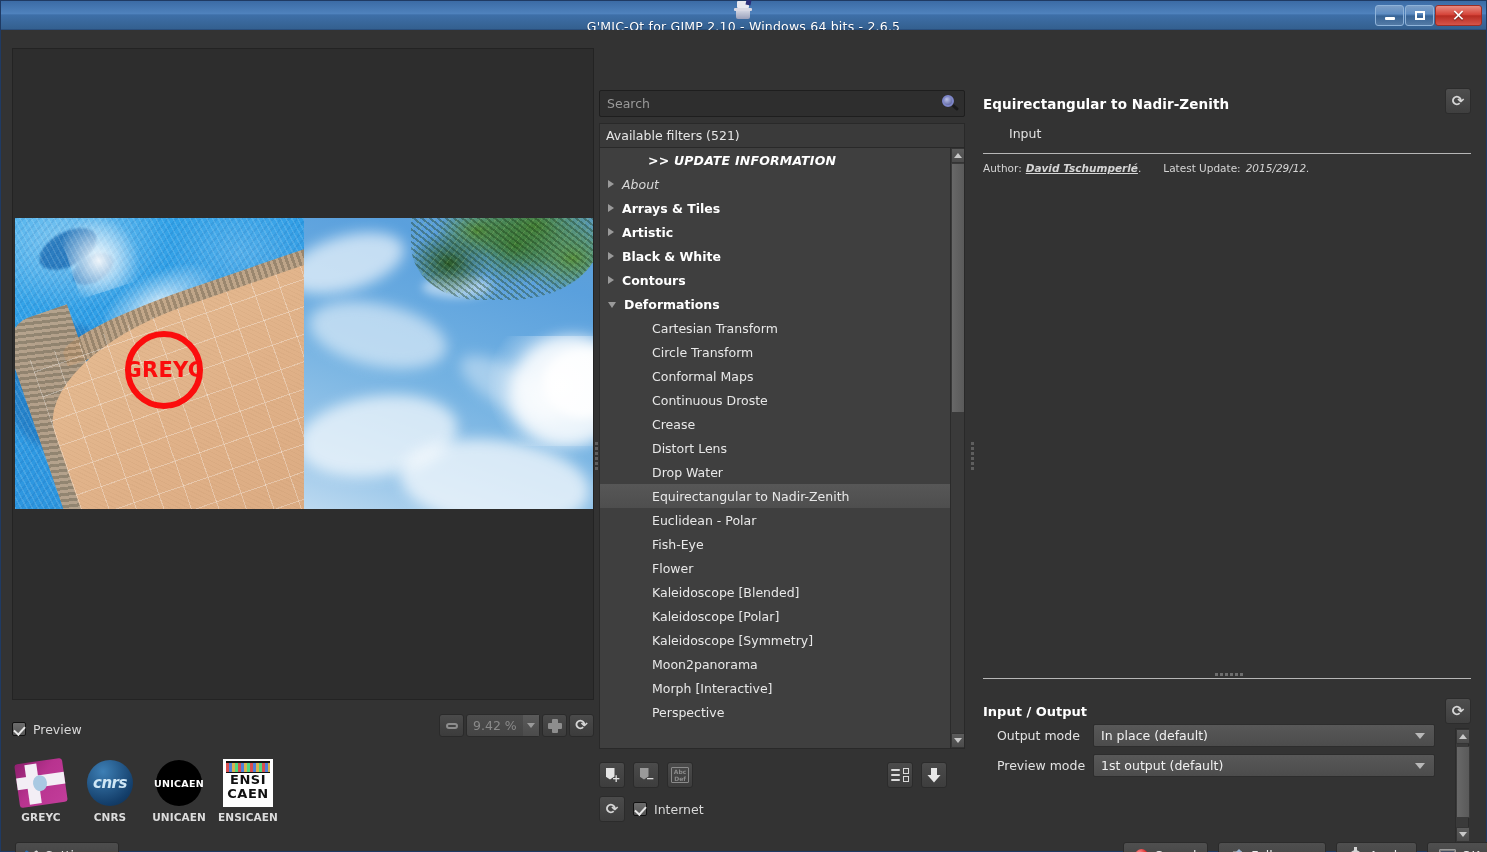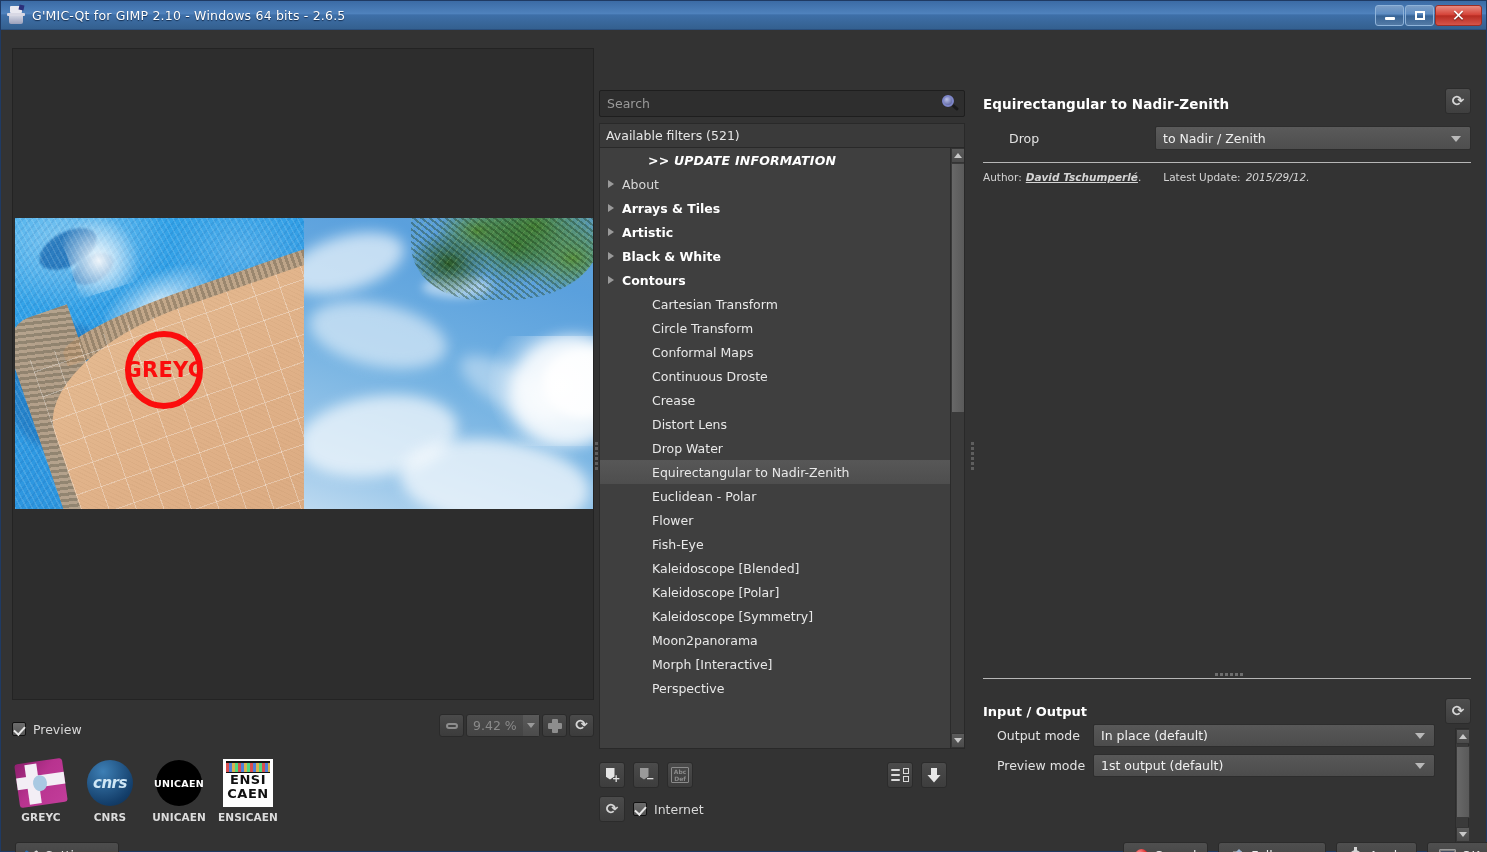--- a/index.html
+++ b/index.html
@@ -13,20 +13,21 @@
     position: relative; width: 1487px; height: 852px;
     background: #333333;
     border: 1px solid #1f3a63;
   }
   
   #titlebar {
     position: absolute; left: 0; top: 0; width: 1485px; height: 29px;
     background: linear-gradient(to bottom, #3b6ba5 0%, #4f82bd 45%, #3e6fa8 50%, #34608f 100%);
     display: flex; align-items: center;
     border-bottom: 1px solid #2a4f7d;
+    flex-direction: column;
   }
   #app-icon {
     width: 18px; height: 18px; margin-left: 6px; margin-right: 7px;
     position: relative; flex: none;
   }
   #app-icon .hat-top { position:absolute; left:3px; top:0px; width:12px; height:7px; background:#e8e8f0; border-radius:1px; }
   #app-icon .hat-brim { position:absolute; left:0px; top:7px; width:18px; height:3px; background:#d8d8e4; border-radius:1px;}
   #app-icon .hat-body { position:absolute; left:2px; top:10px; width:14px; height:8px; background:linear-gradient(to bottom,#cfd2e0,#9aa0bb); border-radius:0 0 2px 2px;}
   #app-icon .star { position:absolute; left:12px; top:-1px; width:5px; height:5px; background:#2b2f7a; transform:rotate(12deg); }
   #title-text {
@@ -334,21 +335,21 @@
     width:0;height:0;border-top:4.5px solid transparent;border-bottom:4.5px solid transparent;
     border-left:6px solid #9a9a9a; margin-right:8px; flex:none;
   }
   .arrow-down {
     width:0;height:0;border-left:4.5px solid transparent;border-right:4.5px solid transparent;
     border-top:6px solid #9a9a9a; margin-right:8px; flex:none; margin-top:2px;
   }
   .arrow-spacer { width:14px; flex:none; }
   .lbl-update { font-weight:bold; font-style:italic; color:#ffffff; padding-left:26px; letter-spacing:.2px;}
   .lbl-cat { font-weight:bold; color:#ffffff; }
-  .lbl-cat.italic { font-weight:normal; color:#d8d8d8;}
+  .lbl-cat.italic { font-weight:normal; font-style:italic; color:#d8d8d8;}
   .lbl-leaf { padding-left:46px; color:#e8e8e8; }
   
   .vscroll {
     position:absolute; right:0; top:0; width:14px; height:100%;
     background:#3a3a3a; border-left:1px solid #2b2b2b;
   }
   .vs-btn {
     width:14px; height:15px; background:linear-gradient(to bottom,#5c5c5c,#4b4b4b);
     display:flex;align-items:center;justify-content:center; border:1px solid #343434;
   }
@@ -646,20 +647,24 @@
               <span class="lbl-cat">Artistic</span>
             </div>
             <div class="tree-row lvl0">
               <span class="arrow-right"></span>
               <span class="lbl-cat">Black &amp; White</span>
             </div>
             <div class="tree-row lvl0">
               <span class="arrow-right"></span>
               <span class="lbl-cat">Contours</span>
             </div>
+            <div class="tree-row lvl0">
+              <span class="arrow-down"></span>
+              <span class="lbl-cat">Deformations</span>
+            </div>
             <div class="tree-row lvl1">
               <span class="lbl-leaf">Cartesian Transform</span>
             </div>
             <div class="tree-row lvl1">
               <span class="lbl-leaf">Circle Transform</span>
             </div>
             <div class="tree-row lvl1">
               <span class="lbl-leaf">Conformal Maps</span>
             </div>
             <div class="tree-row lvl1">
@@ -674,24 +679,24 @@
             <div class="tree-row lvl1">
               <span class="lbl-leaf">Drop Water</span>
             </div>
             <div class="tree-row lvl1 selected">
               <span class="lbl-leaf">Equirectangular to Nadir-Zenith</span>
             </div>
             <div class="tree-row lvl1">
               <span class="lbl-leaf">Euclidean - Polar</span>
             </div>
             <div class="tree-row lvl1">
+              <span class="lbl-leaf">Fish-Eye</span>
+            </div>
+            <div class="tree-row lvl1">
               <span class="lbl-leaf">Flower</span>
-            </div>
-            <div class="tree-row lvl1">
-              <span class="lbl-leaf">Fish-Eye</span>
             </div>
             <div class="tree-row lvl1">
               <span class="lbl-leaf">Kaleidoscope [Blended]</span>
             </div>
             <div class="tree-row lvl1">
               <span class="lbl-leaf">Kaleidoscope [Polar]</span>
             </div>
             <div class="tree-row lvl1">
               <span class="lbl-leaf">Kaleidoscope [Symmetry]</span>
             </div>
@@ -767,25 +772,21 @@
 
     <div id="params-col">
       <div id="params-head">
         <span id="filter-title">Equirectangular to Nadir-Zenith</span>
         <div class="refresh-btn">
             <span class="refresh-glyph">⟳</span>
           </div>
       </div>
 
       <div class="param-row">
-        <span class="param-label">Drop</span>
-        <div class="combo">
-          <span>to Nadir / Zenith</span>
-          <span class="tri"></span>
-        </div>
+        <span class="param-label">Input</span>
       </div>
 
       <div id="author-sep"></div>
       <div id="author-row">
         <span class="k">Author:</span>
         <a id="author-link" href="#">David Tschumperlé</a>
         <span>.</span>
         <span id="update-k">Latest Update:</span>
         <span id="update-v">2015/29/12.</span>
       </div>

